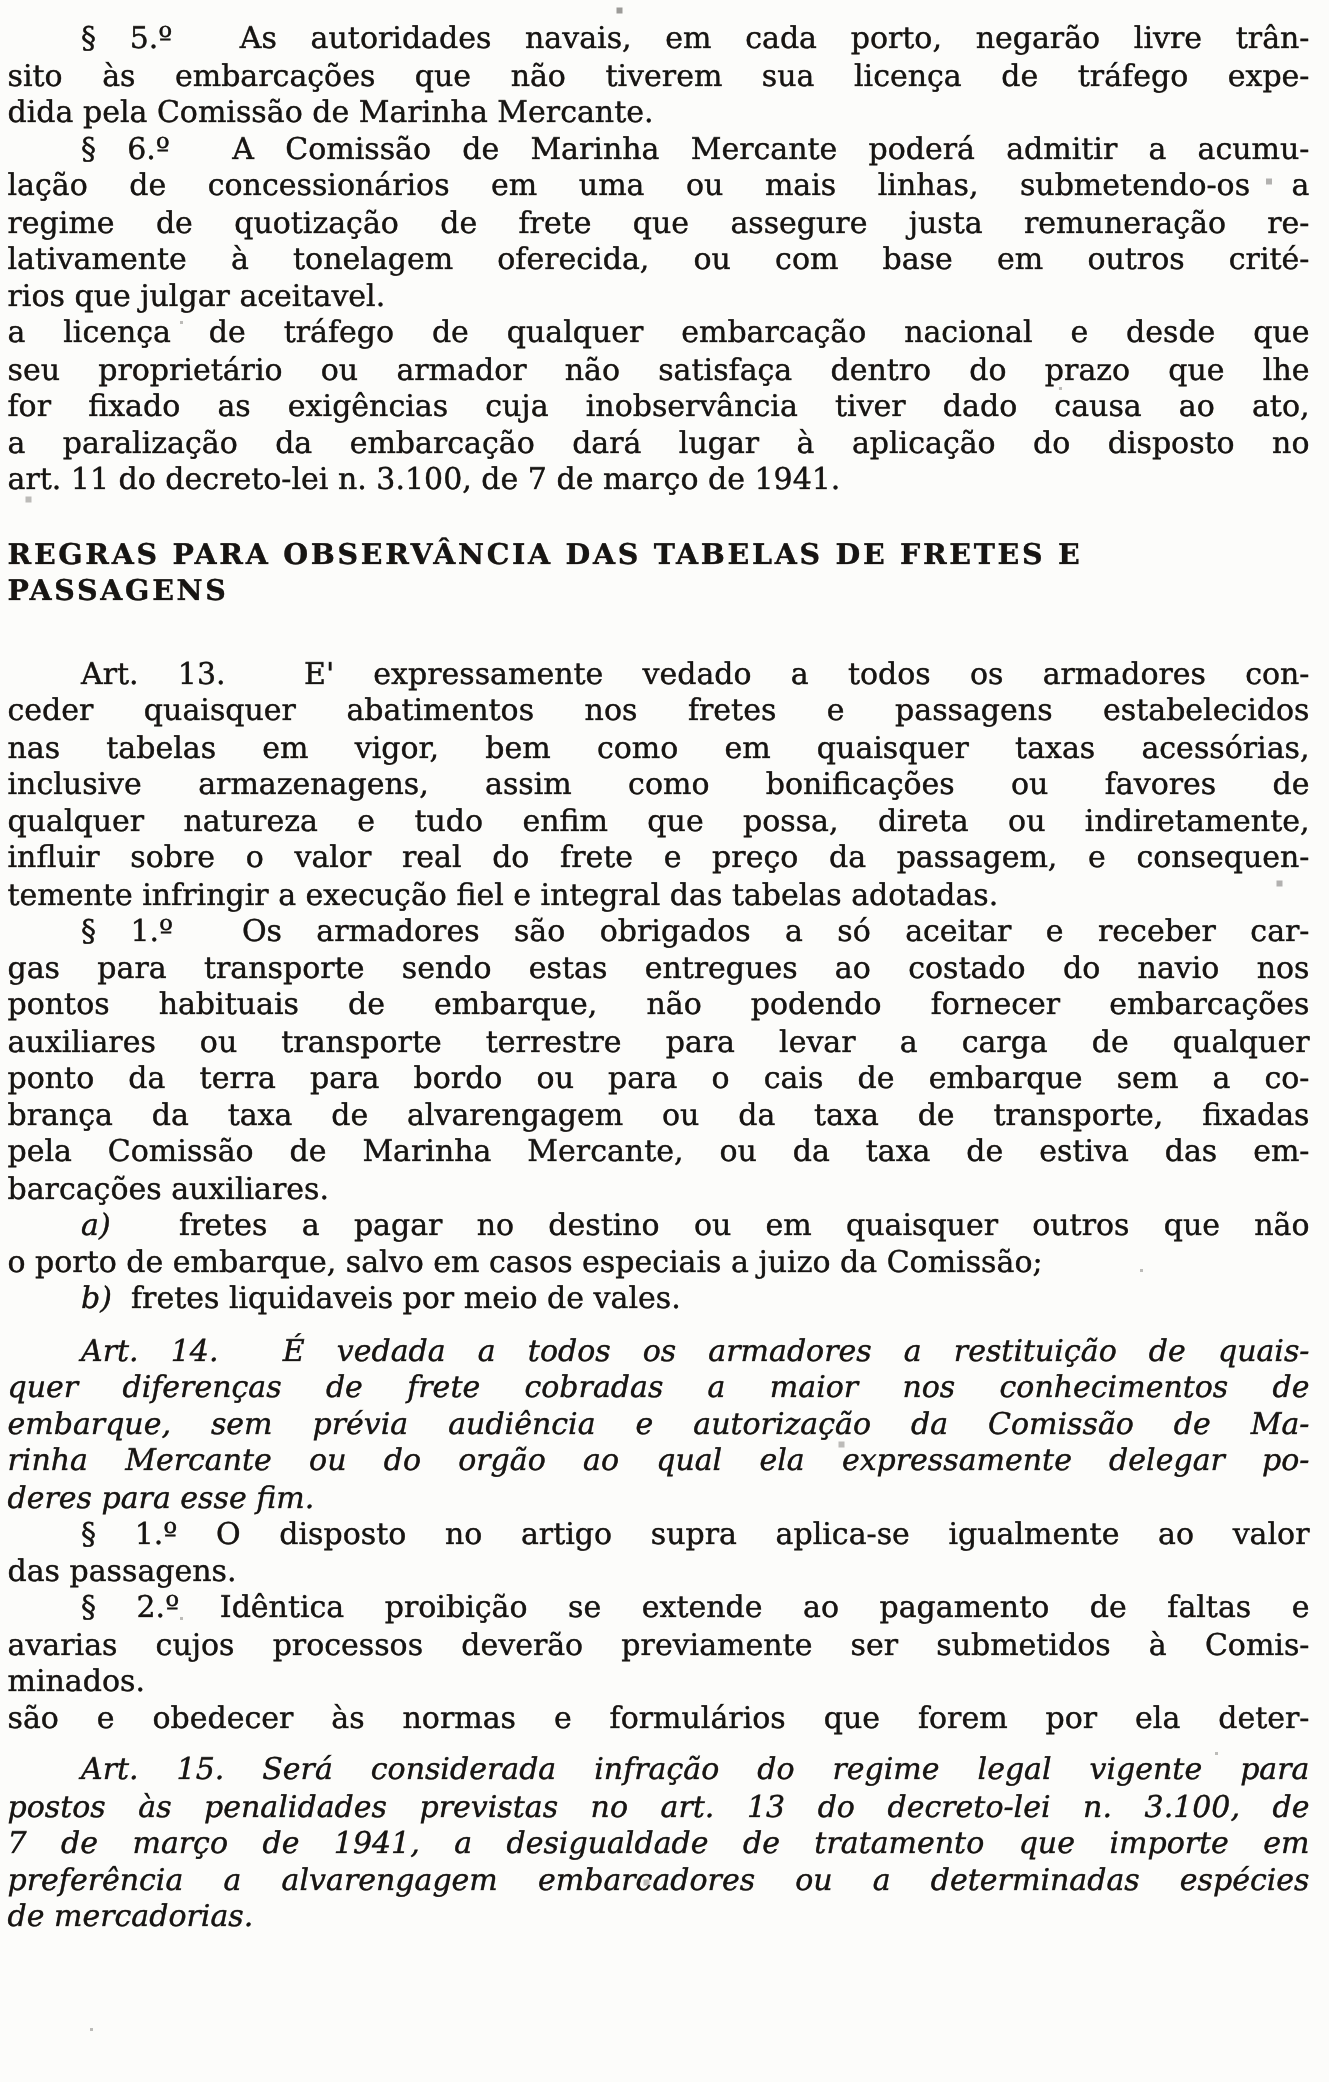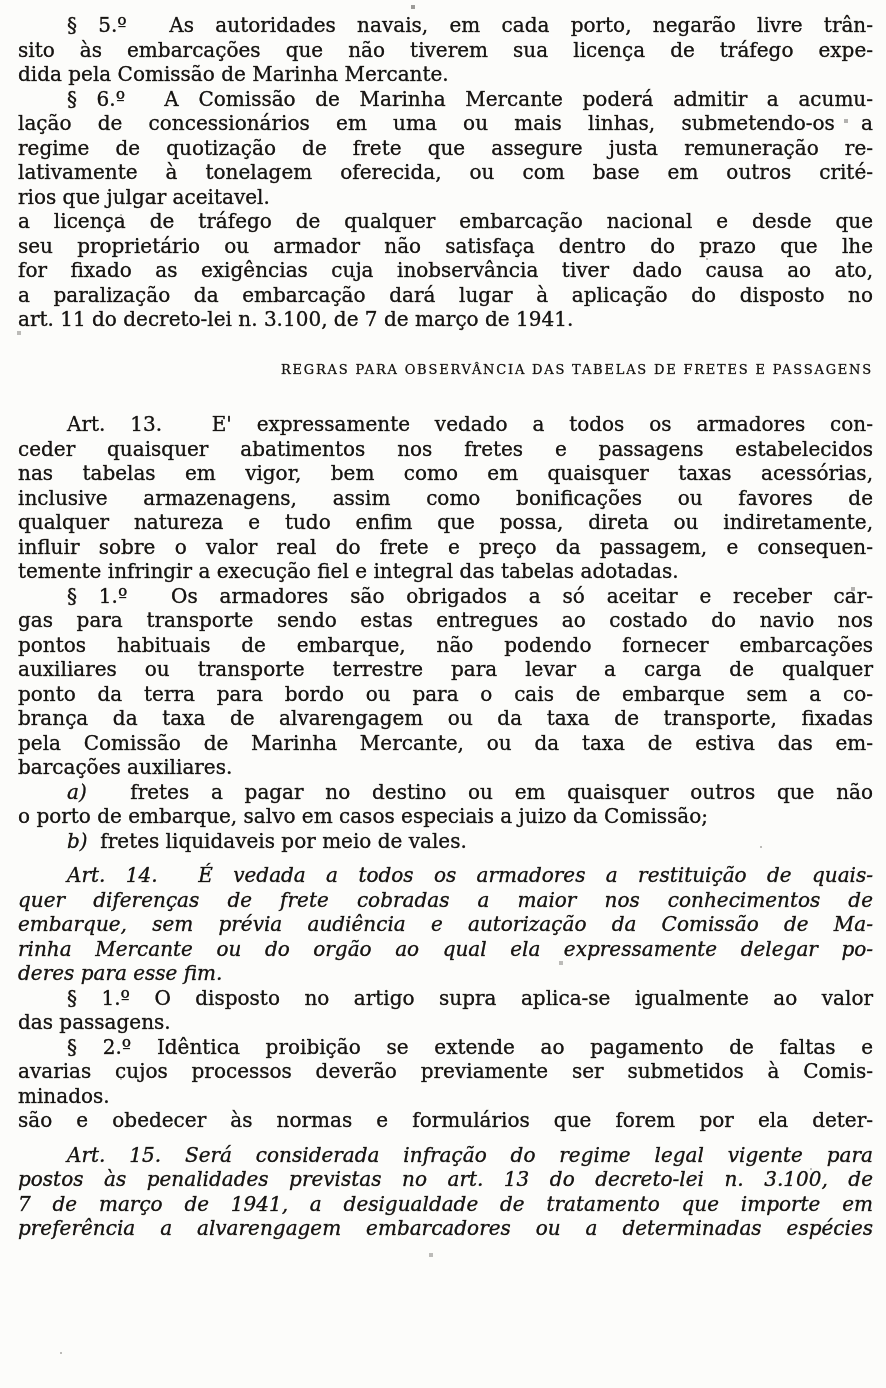--- a/index.html
+++ b/index.html
@@ -7,42 +7,43 @@
     width: 886px;
     height: 1388px;
     background: #fcfcfa;
     overflow: hidden;
   }
   .page {
     position: relative;
     box-sizing: border-box;
     width: 886px;
     height: 1388px;
-    padding: 13px 13px 0 18px;
+    padding: 13px 13px 0 5px;
     font-family: "DejaVu Serif", serif;
     font-size: 20px;
     line-height: 24.5px;
     color: #171513;
     -webkit-text-stroke: 0.35px rgba(25, 22, 18, 0.6);
     text-shadow: 0 0 0.4px rgba(25, 22, 18, 0.55);
   }
   .block { margin: 0; }
   .block.space-before { margin-top: 10px; font-style: italic; }
   .line {
     text-align: justify;
     text-align-last: justify;
     white-space: normal;
   }
   .line.last { text-align-last: auto; }
   .line.first { text-indent: 49px; }
   .heading {
-    text-align: right;
-    font-size: 13px;
+    text-align: left;
+    font-size: 19px;
     letter-spacing: 1.8px;
     margin: 26px 0 30px 0;
+    font-weight: bold;
     -webkit-text-stroke: 0.3px rgba(25, 22, 18, 0.5);
   }
   .marker { font-style: italic; }
   
   .noise {
     position: absolute;
     top: 0; left: 0;
     width: 2px; height: 2px;
     background: transparent;
     pointer-events: none;
@@ -130,14 +131,15 @@
       <div class="line first">§ 2.º Idêntica proibição se extende ao pagamento de faltas e</div>
       <div class="line">avarias cujos processos deverão previamente ser submetidos à Comis-</div>
       <div class="line last">minados.</div>
       <div class="line">são e obedecer às normas e formulários que forem por ela deter-</div>
     </div>
     <div class="block space-before">
       <div class="line first">Art. 15. Será considerada infração do regime legal vigente para</div>
       <div class="line">postos às penalidades previstas no art. 13 do decreto-lei n. 3.100, de</div>
       <div class="line">7 de março de 1941, a desigualdade de tratamento que importe em</div>
       <div class="line">preferência a alvarengagem embarcadores ou a determinadas espécies</div>
+      <div class="line last">de mercadorias.</div>
     </div>
   </div>
 
 </body></html>

